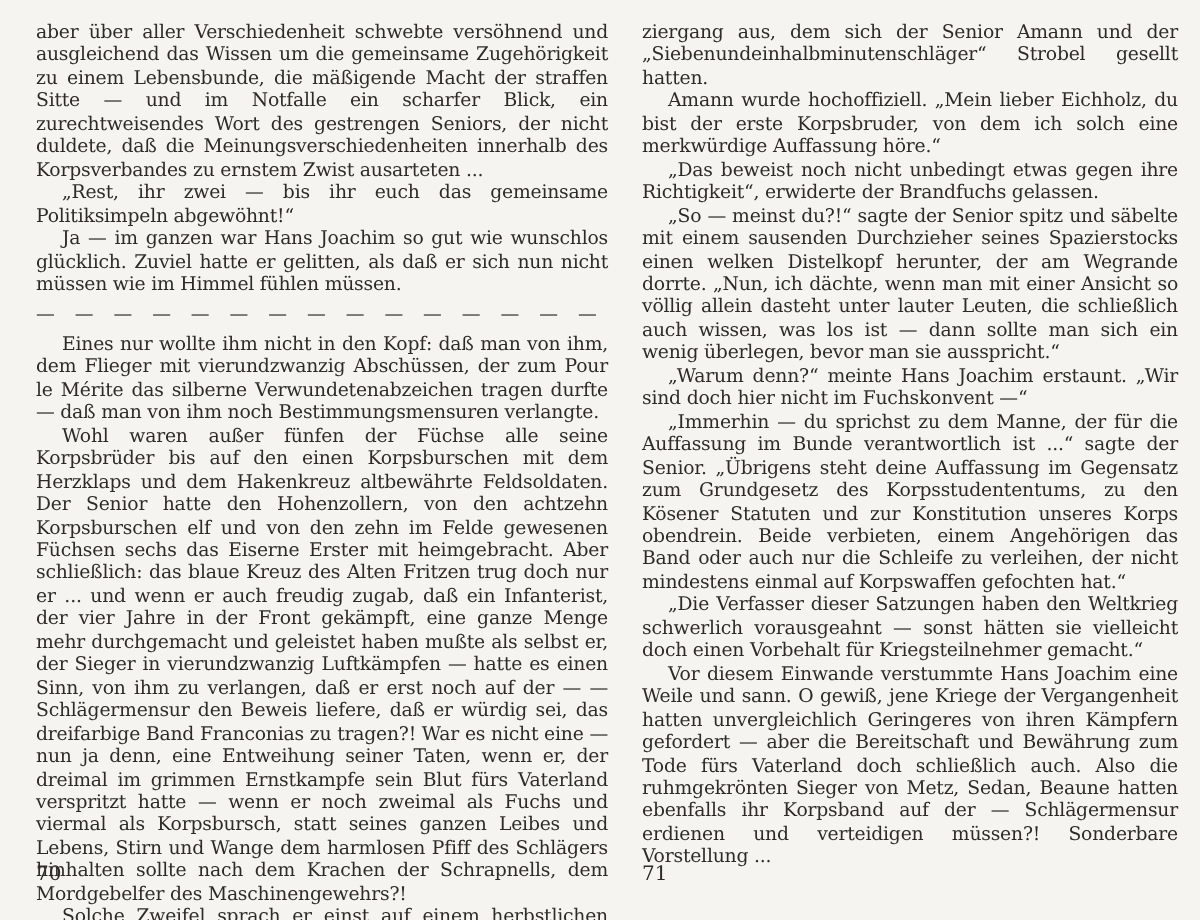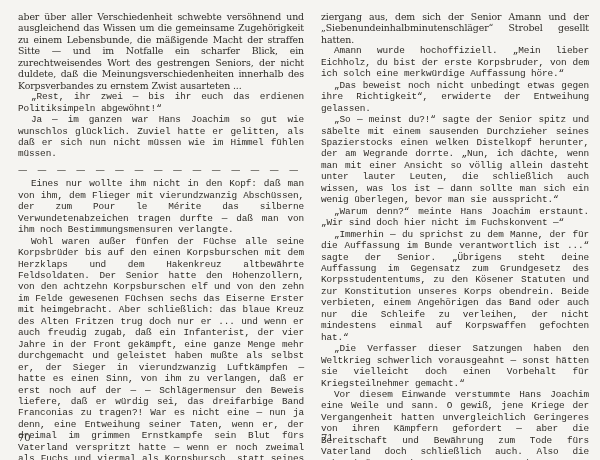--- a/index.html
+++ b/index.html
@@ -19,21 +19,21 @@
     position: absolute;
     top: 11px;
     font-size: 9.4px;
     line-height: 11.45px;
     text-align: justify;
     letter-spacing: -0.1px;
   }
   .page-left  { left: 18px;  width: 286px; }
   .page-right { left: 321px; width: 268px; }
   .page p { margin: 0; padding: 0; }
-  .indent { text-indent: 13px; font-family: Liberation Mono, monospace; }
+  .indent { text-indent: 13px; }
   .divider {
     white-space: nowrap;
     overflow: hidden;
     letter-spacing: 3.5px;
     margin: 4px 0 3px 0;
     color: #35322c;
   }
   .pagenum {
     position: absolute;
     top: 432px;
@@ -41,32 +41,32 @@
     color: #2e2b26;
   }
   .pagenum-left  { left: 18px; }
   .pagenum-right { left: 321px; width: 268px; }
 </style>
 </head>
 <body>
 
 <div class="page page-left">
   <p>aber über aller Verschiedenheit schwebte versöhnend und ausgleichend das Wissen um die gemeinsame Zugehörigkeit zu einem Lebensbunde, die mäßigende Macht der straffen Sitte — und im Notfalle ein scharfer Blick, ein zurechtweisendes Wort des gestrengen Seniors, der nicht duldete, daß die Meinungsverschiedenheiten innerhalb des Korpsverbandes zu ernstem Zwist ausarteten ...</p>
-  <p class="indent">„Rest, ihr zwei — bis ihr euch das erdienen Politiksimpeln abgewöhnt!“</p>
+  <p class="indent">„Rest, ihr zwei — bis ihr euch das gemeinsame Politiksimpeln abgewöhnt!“</p>
   <p class="indent">Ja — im ganzen war Hans Joachim so gut wie wunschlos glücklich. Zuviel hatte er gelitten, als daß er sich nun nicht müssen wie im Himmel fühlen müssen.</p>
   <div class="divider">— — — — — — — — — — — — — — — —</div>
   <p class="indent">Eines nur wollte ihm nicht in den Kopf: daß man von ihm, dem Flieger mit vierundzwanzig Abschüssen, der zum Pour le Mérite das silberne Verwundetenabzeichen tragen durfte — daß man von ihm noch Bestimmungsmensuren verlangte.</p>
   <p class="indent">Wohl waren außer fünfen der Füchse alle seine Korpsbrüder bis auf den einen Korpsburschen mit dem Herzklaps und dem Hakenkreuz altbewährte Feldsoldaten. Der Senior hatte den Hohenzollern, von den achtzehn Korpsburschen elf und von den zehn im Felde gewesenen Füchsen sechs das Eiserne Erster mit heimgebracht. Aber schließlich: das blaue Kreuz des Alten Fritzen trug doch nur er ... und wenn er auch freudig zugab, daß ein Infanterist, der vier Jahre in der Front gekämpft, eine ganze Menge mehr durchgemacht und geleistet haben mußte als selbst er, der Sieger in vierundzwanzig Luftkämpfen — hatte es einen Sinn, von ihm zu verlangen, daß er erst noch auf der — — Schlägermensur den Beweis liefere, daß er würdig sei, das dreifarbige Band Franconias zu tragen?! War es nicht eine — nun ja denn, eine Entweihung seiner Taten, wenn er, der dreimal im grimmen Ernstkampfe sein Blut fürs Vaterland verspritzt hatte — wenn er noch zweimal als Fuchs und viermal als Korpsbursch, statt seines ganzen Leibes und Lebens, Stirn und Wange dem harmlosen Pfiff des Schlägers hinhalten sollte nach dem Krachen der Schrapnells, dem Mordgebelfer des Maschinengewehrs?!</p>
   <p class="indent">Solche Zweifel sprach er einst auf einem herbstlichen Spa-</p>
 </div>
 
 <div class="page page-right">
   <p>ziergang aus, dem sich der Senior Amann und der „Siebenundeinhalbminutenschläger“ Strobel gesellt hatten.</p>
   <p class="indent">Amann wurde hochoffiziell. „Mein lieber Eichholz, du bist der erste Korpsbruder, von dem ich solch eine merkwürdige Auffassung höre.“</p>
-  <p class="indent">„Das beweist noch nicht unbedingt etwas gegen ihre Richtigkeit“, erwiderte der Entweihung gelassen.</p>
+  <p class="indent">„Das beweist noch nicht unbedingt etwas gegen ihre Richtigkeit“, erwiderte der Brandfuchs gelassen.</p>
   <p class="indent">„So — meinst du?!“ sagte der Senior spitz und säbelte mit einem sausenden Durchzieher seines Spazierstocks einen welken Distelkopf herunter, der am Wegrande dorrte. „Nun, ich dächte, wenn man mit einer Ansicht so völlig allein dasteht unter lauter Leuten, die schließlich auch wissen, was los ist — dann sollte man sich ein wenig überlegen, bevor man sie ausspricht.“</p>
   <p class="indent">„Warum denn?“ meinte Hans Joachim erstaunt. „Wir sind doch hier nicht im Fuchskonvent —“</p>
   <p class="indent">„Immerhin — du sprichst zu dem Manne, der für die Auffassung im Bunde verantwortlich ist ...“ sagte der Senior. „Übrigens steht deine Auffassung im Gegensatz zum Grundgesetz des Korpsstudententums, zu den Kösener Statuten und zur Konstitution unseres Korps obendrein. Beide verbieten, einem Angehörigen das Band oder auch nur die Schleife zu verleihen, der nicht mindestens einmal auf Korpswaffen gefochten hat.“</p>
   <p class="indent">„Die Verfasser dieser Satzungen haben den Weltkrieg schwerlich vorausgeahnt — sonst hätten sie vielleicht doch einen Vorbehalt für Kriegsteilnehmer gemacht.“</p>
   <p class="indent">Vor diesem Einwande verstummte Hans Joachim eine Weile und sann. O gewiß, jene Kriege der Vergangenheit hatten unvergleichlich Geringeres von ihren Kämpfern gefordert — aber die Bereitschaft und Bewährung zum Tode fürs Vaterland doch schließlich auch. Also die ruhmgekrönten Sieger von Metz, Sedan, Beaune hatten ebenfalls ihr Korpsband auf der — Schlägermensur erdienen und verteidigen müssen?! Sonderbare Vorstellung ...</p>
 </div>
 
 <div class="pagenum pagenum-left">70</div>
 <div class="pagenum pagenum-right">71</div>
 

